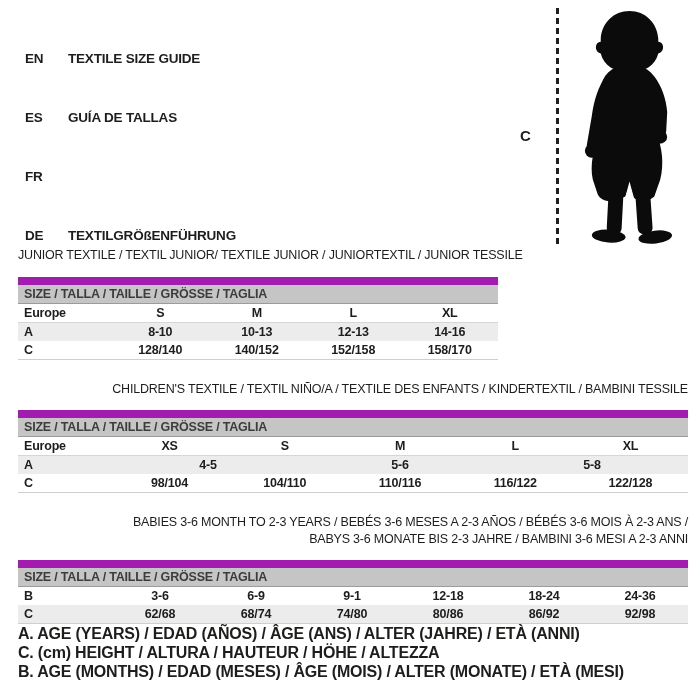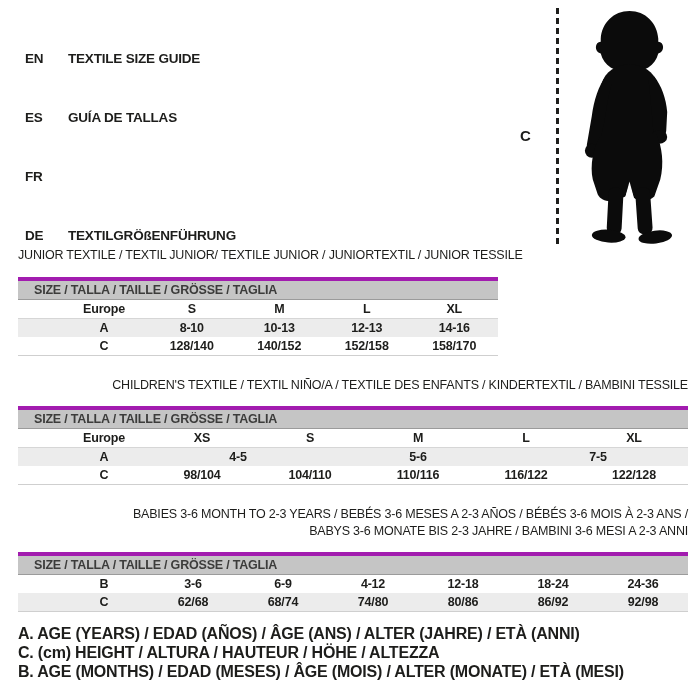--- a/index.html
+++ b/index.html
@@ -23,29 +23,29 @@
   }
   .toddler-svg{position:absolute;left:48px;top:2px;width:124px;height:238px;}
 
   
   .tables-wrap{position:absolute;left:18px;top:247px;width:670px;}
   .size-table{width:670px;margin-bottom:21px;}
   .size-table.narrow{width:480px;}
   .table-title{font-weight:normal;font-size:12.5px;line-height:16.5px;margin-bottom:13px;white-space:nowrap;text-align:right;}
   .size-bar{
     background:#c5c5c5;color:#3c3c3b;font-weight:bold;font-size:12.5px;
-    height:18px;line-height:18px;padding-left:16px;
-    border-top:4px solid #a21caf;border-bottom:1px solid #9b9b9b;
+    height:18px;line-height:18px;padding-left:6px;
+    border-top:8px solid #a21caf;border-bottom:1px solid #9b9b9b;
   }
   .trow{display:flex;height:18px;line-height:18px;font-size:12.5px;font-weight:bold;}
   .trow.head{border-bottom:1px solid #d6d6d6;}
   .trow.shaded{background:#ececec;}
   .trow:last-child{border-bottom:1px solid #cfcfcf;}
   .cell{flex:1;text-align:center;}
-  .cell.label{flex:0 0 88px;text-align:center;padding-left:6px;margin-left:36px;}
+  .cell.label{flex:0 0 88px;text-align:left;padding-left:6px;}
 
   
   .footnotes{position:absolute;left:18px;top:624px;}
   .footnote{font-weight:bold;font-size:16px;line-height:19px;white-space:nowrap;}
 </style>
 </head>
 <body>
 
 <div class="header-area">
   <div class="langs">
@@ -137,42 +137,42 @@
         <div class="cell">XS</div>
         <div class="cell">S</div>
         <div class="cell">M</div>
         <div class="cell">L</div>
         <div class="cell">XL</div>
       </div>
       <div class="trow shaded">
         <div class="cell label">A</div>
         <div class="cell">4-5</div>
         <div class="cell">5-6</div>
-        <div class="cell">7-5</div>
+        <div class="cell">5-8</div>
       </div>
       <div class="trow">
         <div class="cell label">C</div>
         <div class="cell">98/104</div>
         <div class="cell">104/110</div>
         <div class="cell">110/116</div>
         <div class="cell">116/122</div>
         <div class="cell">122/128</div>
       </div>
     </section>
     <section class="size-table">
       <div class="table-title">
         <div class="title-line">BABIES 3-6 MONTH TO 2-3 YEARS / BEBÉS 3-6 MESES A 2-3 AÑOS / BÉBÉS 3-6 MOIS À 2-3 ANS /</div>
         <div class="title-line">BABYS 3-6 MONATE BIS 2-3 JAHRE / BAMBINI 3-6 MESI A 2-3 ANNI</div>
       </div>
       <div class="size-bar">SIZE / TALLA / TAILLE / GRÖSSE / TAGLIA</div>
       <div class="trow">
         <div class="cell label">B</div>
         <div class="cell">3-6</div>
         <div class="cell">6-9</div>
-        <div class="cell">4-12</div>
+        <div class="cell">9-1</div>
         <div class="cell">12-18</div>
         <div class="cell">18-24</div>
         <div class="cell">24-36</div>
       </div>
       <div class="trow shaded">
         <div class="cell label">C</div>
         <div class="cell">62/68</div>
         <div class="cell">68/74</div>
         <div class="cell">74/80</div>
         <div class="cell">80/86</div>

